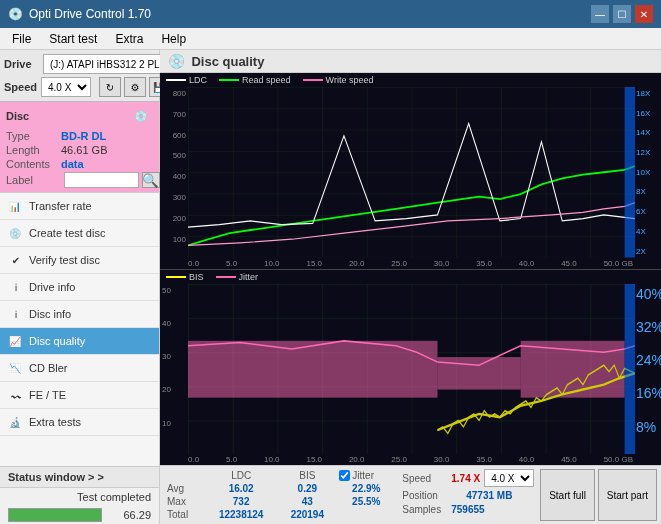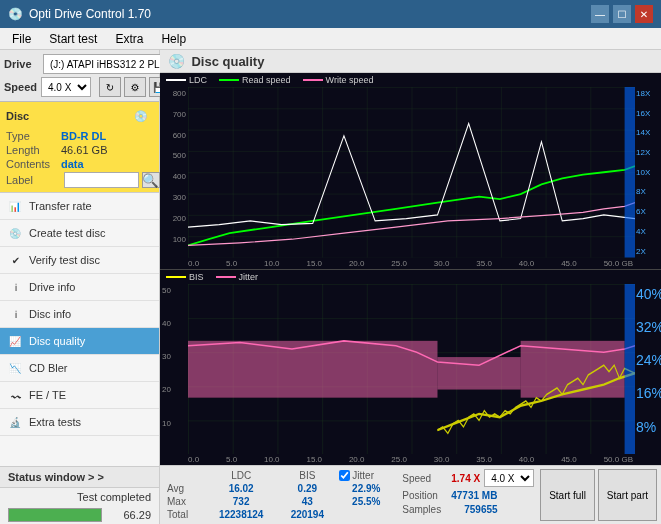--- a/index.html
+++ b/index.html
@@ -28,21 +28,21 @@
     .drive-label { font-size: 11px; font-weight: bold; color: #333; min-width: 35px; }
     .drive-select { flex: 1; font-size: 10px; background: white; border: 1px solid #aaa; padding: 1px 2px; height: 20px; }
     .drive-eject-btn { width: 22px; height: 20px; background: #e0e0e0; border: 1px solid #999; cursor: pointer; display: flex; align-items: center; justify-content: center; font-size: 9px; }
     .speed-row { display: flex; align-items: center; gap: 4px; margin-top: 3px; }
     .speed-label { font-size: 11px; font-weight: bold; color: #333; }
     .speed-select { width: 60px; font-size: 10px; background: white; border: 1px solid #aaa; padding: 1px 2px; height: 20px; }
     .drive-icons { display: flex; gap: 3px; margin-left: 4px; }
     .drive-icon-btn { width: 22px; height: 20px; background: #e0e0e0; border: 1px solid #999; cursor: pointer; display: flex; align-items: center; justify-content: center; font-size: 10px; }
     
     
-    .disc-section { padding: 4px 6px; border-bottom: 1px solid #ccc; background: #fde047; }
+    .disc-section { padding: 4px 6px; border-bottom: 1px solid #ccc; background: #f9a8d4; }
     .disc-header { display: flex; align-items: center; justify-content: space-between; margin-bottom: 4px; }
     .disc-header-text { font-size: 11px; font-weight: bold; color: #333; }
     .disc-icon { width: 24px; height: 20px; display: flex; align-items: center; justify-content: center; cursor: pointer; }
     .disc-row { display: flex; align-items: center; margin-bottom: 2px; }
     .disc-key { color: #555; min-width: 55px; font-size: 11px; }
     .disc-value { color: #0066cc; font-size: 11px; font-weight: bold; }
     .disc-value-black { color: #333; font-size: 11px; }
     .label-row { display: flex; align-items: center; gap: 3px; margin-top: 2px; }
     .label-input { width: 75px; height: 16px; border: 1px solid #aaa; font-size: 10px; padding: 0 2px; }
     .label-btn { width: 18px; height: 16px; background: #e0e0e0; border: 1px solid #999; cursor: pointer; display: flex; align-items: center; justify-content: center; }
@@ -379,25 +379,25 @@
       <div style="display:flex; flex-direction:column; gap:3px; min-width:130px;">
         <div style="display:flex; align-items:center; gap:4px;">
           <span style="color:#555; font-size:10px; min-width:45px;">Speed</span>
           <span style="color:#cc0000; font-weight:bold; font-size:10px;">1.74 X</span>
           <select style="font-size:10px; background:white; border:1px solid #aaa; padding:0 2px; height:18px;">
             <option>4.0 X</option>
           </select>
         </div>
         <div style="display:flex; align-items:center; gap:4px;">
           <span style="color:#555; font-size:10px; min-width:45px;">Position</span>
-          <span style="color:#0055aa; font-weight:bold; font-size:10px;">47731 MB</span>
+          <span style="color:#0055aa; font-weight:bold; font-size:10px;margin-left:15px;">47731 MB</span>
         </div>
         <div style="display:flex; align-items:center; gap:4px;">
           <span style="color:#555; font-size:10px; min-width:45px;">Samples</span>
-          <span style="color:#0055aa; font-weight:bold; font-size:10px;margin-left:13px;">759655</span>
+          <span style="color:#0055aa; font-weight:bold; font-size:10px;">759655</span>
         </div>
       </div>
 
       <div style="display:flex; flex-direction:row; gap:3px; justify-content:center;">
         <button class="start-btn">Start full</button>
         <button class="start-btn">Start part</button>
       </div>
 
     </div>
 

